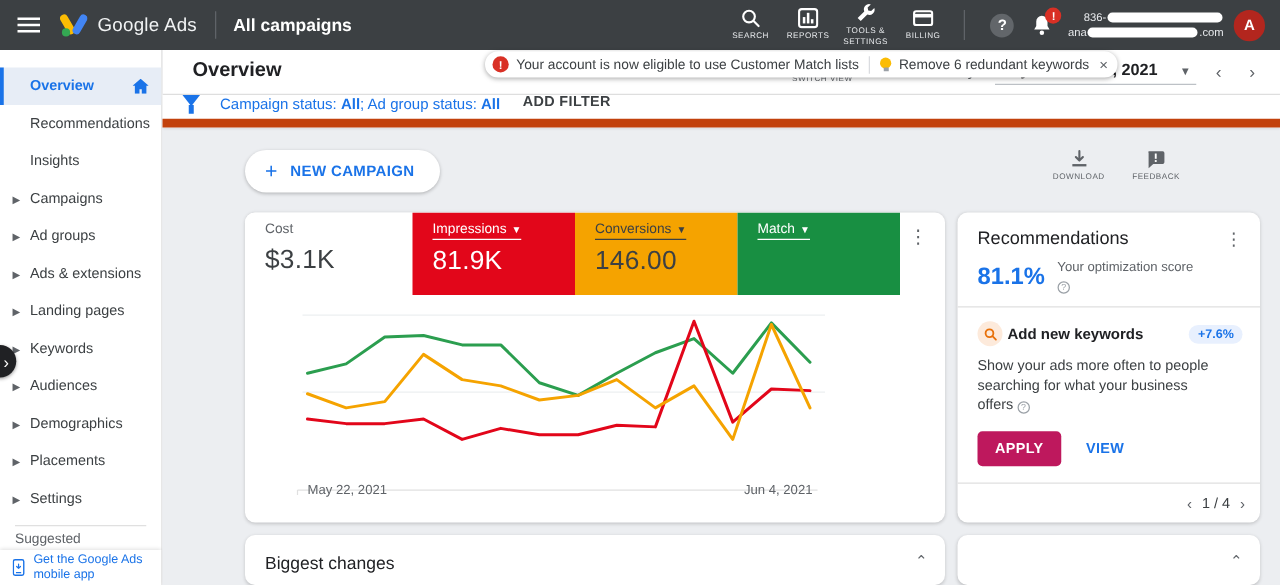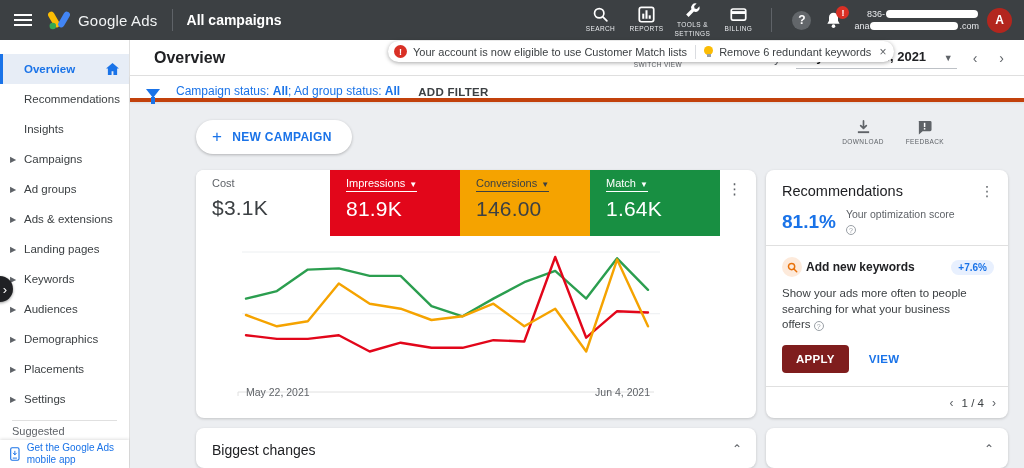--- a/index.html
+++ b/index.html
@@ -73,22 +73,22 @@
   .head-right { margin-left:auto; display:flex; align-items:center; gap:10px; }
   .switch-view { display:flex; flex-direction:column; align-items:center; color:#5f6368; cursor:pointer; margin-right:26px; }
   .switch-view .glyph { font-size:13px; line-height:10px; }
   .switch-view .lbl { font-size:6.5px; letter-spacing:.4px; margin-top:3px; }
   .range-label { font-size:12px; color:#5f6368; }
   .range-value { font-size:13px; font-weight:bold; color:#202124; border-bottom:1px solid #bdc1c6;
     padding:2px 4px 4px 2px; cursor:pointer; }
   .range-value .caret { font-size:9px; color:#5f6368; margin-left:14px; }
   .chev { color:#5f6368; font-size:14px; padding:0 6px; cursor:pointer; }
 
-  .filter-bar { height:32px; background:#fff; border-bottom:4px solid #c2410c; box-shadow:0 1px 2px rgba(0,0,0,.08);
-    display:flex; align-items:flex-end; padding-left:16px; font-size:12px; position:relative; z-index:5; }
+  .filter-bar { height:32px; background:#fff; border-bottom:7px solid #c2410c; box-shadow:0 1px 2px rgba(0,0,0,.08);
+    display:flex; align-items:flex-start; padding-left:16px; font-size:12px; position:relative; z-index:5; }
   .funnel { width:0; height:0; border-left:7px solid transparent; border-right:7px solid transparent;
     border-top:9px solid #1a73e8; margin-right:16px; position:relative; }
   .funnel::after { content:""; position:absolute; left:-2px; top:-1px; width:4px; height:7px; background:#1a73e8; }
   .filter-text { color:#1a73e8; cursor:pointer; }
   .filter-text b { font-weight:bold; }
   .add-filter { color:#3c4043; font-weight:bold; letter-spacing:.3px; margin-left:18px; font-size:11.5px; cursor:pointer; }
 
   .content { flex:1; background:#eceef1; padding:18px 16px 0 66px; position:relative; }
   .row-actions { display:flex; align-items:flex-start; }
   .new-campaign { height:34px; background:#fff; border:none; border-radius:17px; box-shadow:0 1px 3px rgba(0,0,0,.25);
@@ -128,21 +128,21 @@
     font-size:7px; color:#9aa0a6; text-align:center; line-height:10px; vertical-align:-1px; }
   .rec-div { height:1px; background:#e0e0e0; margin:10px -14px 0 -16px; }
   .rec-item { display:flex; align-items:center; gap:4px; margin-top:11px; }
   .rec-item-icon { width:20px; height:20px; border-radius:50%; background:#fdeadb; color:#e8710a;
     display:flex; align-items:center; justify-content:center; flex:none; }
   .rec-item-title { font-size:12px; font-weight:bold; color:#202124; }
   .rec-badge { margin-left:auto; background:#e8f0fe; color:#1a73e8; font-size:10px; font-weight:bold;
     border-radius:9px; padding:2px 7px; }
   .rec-desc { font-size:11.5px; color:#3c4043; line-height:1.35; margin-top:9px; width:190px; }
   .rec-buttons { display:flex; align-items:center; gap:20px; margin-top:12px; }
-  .apply-btn { background:#7f1d1d; color:#fff; border:none; border-radius:4px; height:28px; padding:0 14px;
+  .apply-btn { background:#be185d; color:#fff; border:none; border-radius:4px; height:28px; padding:0 14px;
     font-size:11.5px; font-weight:bold; letter-spacing:.3px; cursor:pointer; font-family:inherit; }
   .view-btn { background:none; border:none; color:#1a73e8; font-size:11.5px; font-weight:bold;
     letter-spacing:.3px; cursor:pointer; font-family:inherit; }
   .rec-foot { position:absolute; left:0; right:0; bottom:0; height:32px; border-top:1px solid #e0e0e0;
     display:flex; align-items:center; justify-content:flex-end; padding-right:12px; gap:8px;
     font-size:11.5px; color:#3c4043; }
   .rec-foot .pchev { color:#5f6368; font-size:12px; cursor:pointer; }
 
   .bottom-row { display:flex; gap:10px; margin-top:10px; }
   .stub-card { height:40px; padding:14px 14px 0 16px; display:flex; }
@@ -364,21 +364,20 @@
             <div class="metric" style="background-color: rgb(226, 6, 26);">
               <span class="m-label dd" style="color: rgb(255, 255, 255);"><span>Impressions</span><span class="caret">▼</span></span>
               <div class="m-value" style="color: rgb(255, 255, 255);">81.9K</div>
             </div>
             <div class="metric" style="background-color: rgb(245, 163, 0);">
               <span class="m-label dd" style="color: rgb(60, 64, 67);"><span>Conversions</span><span class="caret">▼</span></span>
               <div class="m-value" style="color: rgb(60, 64, 67);">146.00</div>
             </div>
             <div class="metric" style="background-color: rgb(24, 143, 66);">
               <span class="m-label dd" style="color: rgb(255, 255, 255);"><span>Match</span><span class="caret">▼</span></span>
-              <div class="m-value" style="color: rgb(255, 255, 255);">1.64K</div>
             </div>
             <div class="kebab">⋮</div>
           </div>
           <div class="chart-wrap">
             <svg id="trend-svg" width="560" height="160">
                 <line x1="46" y1="77.74" x2="464" y2="77.74" stroke="#eceff1" stroke-width="1"></line>
                 <line x1="46" y1="16" x2="464" y2="16" stroke="#eceff1" stroke-width="1"></line>
                 <line x1="42" y1="156" x2="458" y2="156" stroke="#e0e0e0" stroke-width="1"></line>
                 <line x1="42" y1="156" x2="42" y2="161" stroke="#e0e0e0" stroke-width="1"></line>
                 <polyline points="50.0,62.6 80.9,55.1 111.8,33.6 142.8,32.4 173.7,39.9 204.6,39.9 235.5,70.2 266.5,80.3 297.4,62.6 328.3,46.2 359.2,34.9 390.2,62.6 421.1,22.3 452.0,53.8" fill="none" stroke="#2b9e4f" stroke-width="2.4" stroke-linejoin="round" stroke-linecap="round"></polyline>

